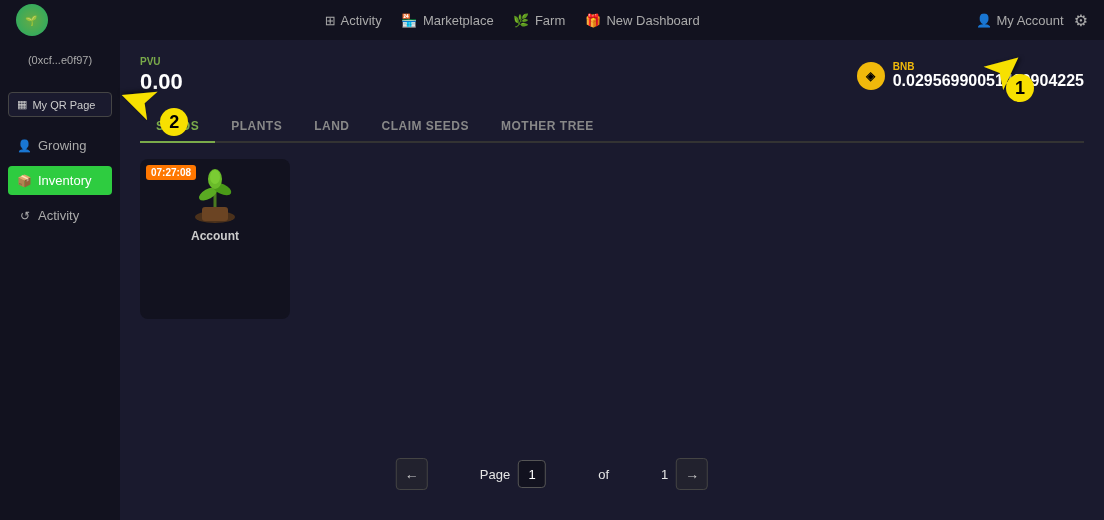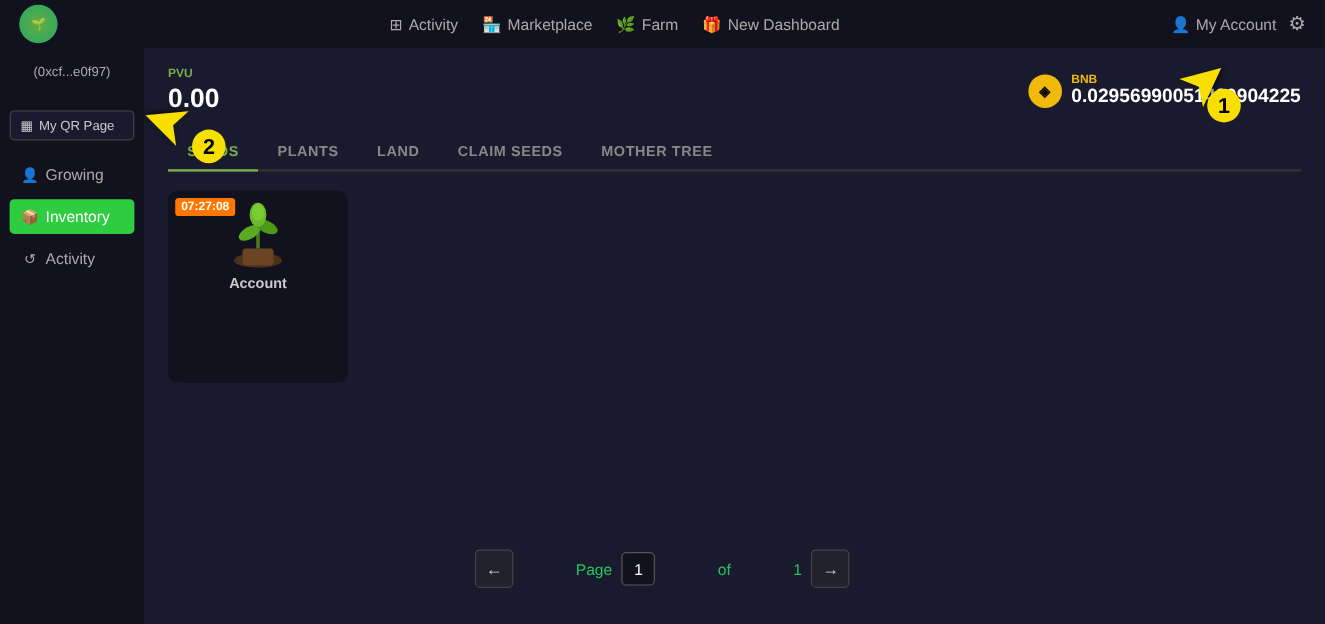--- a/index.html
+++ b/index.html
@@ -269,21 +269,21 @@
       border: 1px solid #444;
       border-radius: 4px;
       cursor: pointer;
       display: flex;
       align-items: center;
       justify-content: center;
       color: #ccc;
       font-size: 14px;
     }
     .page-text {
-      color: #22c55e;
+      color: #e5e5e5;
       font-size: 13px;
       padding-left: 44px;
     }
     .page-number {
       width: 28px;
       height: 28px;
       background: #12121f;
       border: 1px solid #555;
       border-radius: 4px;
       color: #fff;

